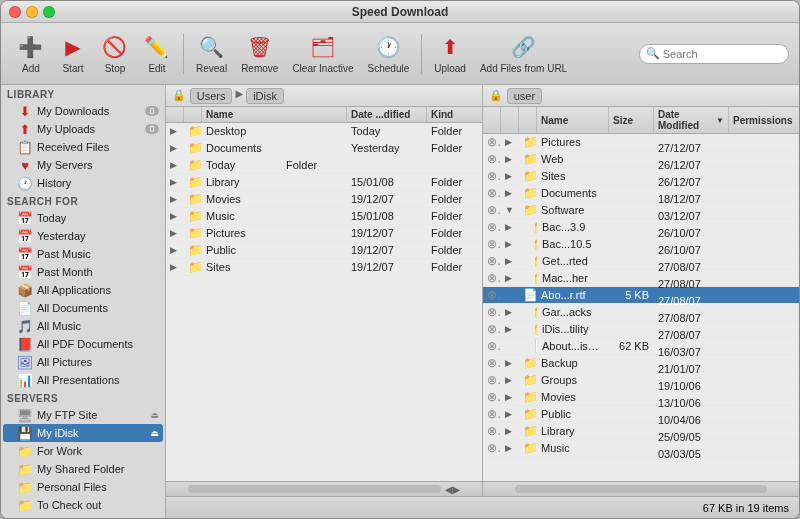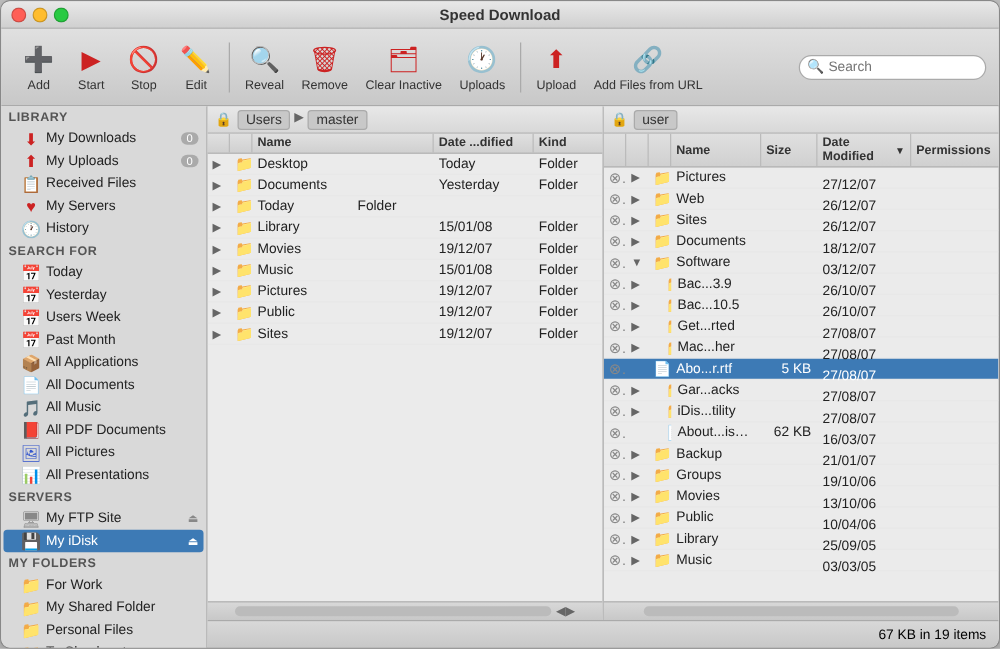--- a/index.html
+++ b/index.html
@@ -378,21 +378,21 @@
     <div class="toolbar-btn">
       <div class="icon-area icon-red">🗑</div>
       <span class="btn-label">Remove</span>
     </div>
     <div class="toolbar-btn">
       <div class="icon-area icon-red">🗂</div>
       <span class="btn-label">Clear Inactive</span>
     </div>
     <div class="toolbar-btn">
       <div class="icon-area">🕐</div>
-      <span class="btn-label">Uploads</span>
+      <span class="btn-label">Schedule</span>
     </div>
     <div class="toolbar-sep"></div>
     <div class="toolbar-btn">
       <div class="icon-area icon-red">⬆</div>
       <span class="btn-label">Upload</span>
     </div>
     <div class="toolbar-btn">
       <div class="icon-area icon-blue">🔗</div>
       <span class="btn-label">Add Files from URL</span>
     </div>
@@ -434,21 +434,21 @@
       <div class="sidebar-item">
         <span class="item-icon icon-yellow">📅</span>
         <span class="item-label">Today</span>
       </div>
       <div class="sidebar-item">
         <span class="item-icon icon-yellow">📅</span>
         <span class="item-label">Yesterday</span>
       </div>
       <div class="sidebar-item">
         <span class="item-icon icon-yellow">📅</span>
-        <span class="item-label">Users Week</span>
+        <span class="item-label">Past Music</span>
       </div>
       <div class="sidebar-item">
         <span class="item-icon icon-yellow">📅</span>
         <span class="item-label">Past Month</span>
       </div>
       <div class="sidebar-item">
         <span class="item-icon icon-blue">📦</span>
         <span class="item-label">All Applications</span>
       </div>
       <div class="sidebar-item">
@@ -477,21 +477,20 @@
         <span class="item-icon icon-gray">🖥</span>
         <span class="item-label">My FTP Site</span>
         <span style="font-size:9px;color:#888;">⏏</span>
       </div>
       <div class="sidebar-item selected">
         <span class="item-icon">💾</span>
         <span class="item-label">My iDisk</span>
         <span style="font-size:9px;">⏏</span>
       </div>
 
-      <div class="sidebar-section-header">MY FOLDERS</div>
       <div class="sidebar-item">
         <span class="item-icon icon-folder">📁</span>
         <span class="item-label">For Work</span>
       </div>
       <div class="sidebar-item">
         <span class="item-icon icon-folder">📁</span>
         <span class="item-label">My Shared Folder</span>
       </div>
       <div class="sidebar-item">
         <span class="item-icon icon-folder">📁</span>
@@ -508,21 +507,21 @@
 
     <div class="file-panels">
       <div class="panels-row">
 
         <div class="file-panel left-panel">
           <div class="panel-header">
             <span style="color:#888;font-size:11px;">🔒</span>
             <div class="breadcrumb-part">
               <span class="breadcrumb-folder">Users</span>
               <span class="breadcrumb-arrow">▶</span>
-              <span class="breadcrumb-folder">master</span>
+              <span class="breadcrumb-folder">iDisk</span>
             </div>
           </div>
           <div class="table-header">
             <div class="col-header left-panel col-expand"></div>
             <div class="col-header left-panel col-icon"></div>
             <div class="col-header left-panel col-name">
               <span>Name</span>
             </div>
             <div class="col-header left-panel col-date">
               <span>Date ...dified</span>

